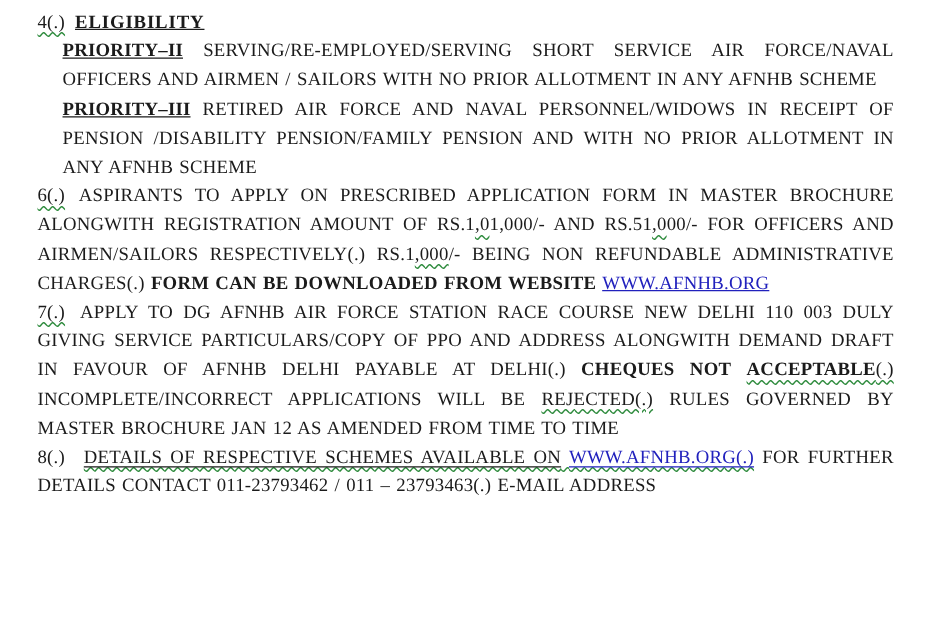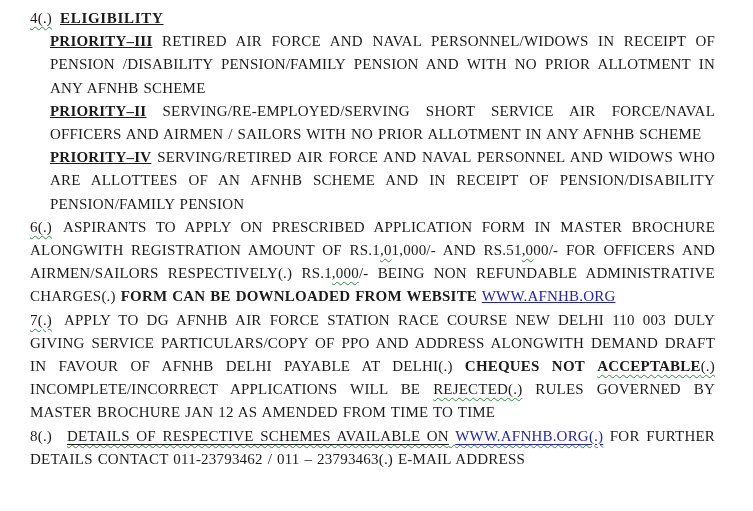--- a/index.html
+++ b/index.html
@@ -51,25 +51,24 @@
   .t3{width:3px}.t11{width:11px}.t12{width:12px}.t15{width:15px}.t40{width:40px}
 </style>
 </head>
 <body>
 
 <div class="page">
 
   <p class="nojust"><span class="wavy">4(.)</span><span class="tab t3"></span> <span class="heading">ELIGIBILITY</span></p>
 
 
+  <p class="prio"><span class="plabel">PRIORITY–II</span> <span>SERVING/RE-EMPLOYED/SERVING SHORT SERVICE AIR FORCE/NAVAL OFFICERS AND AIRMEN / SAILORS WITH NO PRIOR ALLOTMENT IN ANY AFNHB SCHEME</span></p>
+
   <p class="prio"><span class="plabel">PRIORITY–III</span> <span>RETIRED AIR FORCE AND NAVAL PERSONNEL/WIDOWS IN RECEIPT OF PENSION /DISABILITY PENSION/FAMILY PENSION AND WITH NO PRIOR ALLOTMENT IN ANY AFNHB SCHEME</span></p>
 
-  <p class="prio"><span class="plabel">PRIORITY–II</span> <span>SERVING/RE-EMPLOYED/SERVING SHORT SERVICE AIR FORCE/NAVAL OFFICERS AND AIRMEN / SAILORS WITH NO PRIOR ALLOTMENT IN ANY AFNHB SCHEME</span></p>
-
-  <p class="prio"><span class="plabel">PRIORITY–IV</span> <span>SERVING/RETIRED AIR FORCE AND NAVAL PERSONNEL AND WIDOWS WHO ARE ALLOTTEES OF AN AFNHB SCHEME AND IN RECEIPT OF PENSION/DISABILITY PENSION/FAMILY PENSION</span></p>
 
 
   <p><span class="wavy">6(.)</span><span class="tab t11"></span><span>ASPIRANTS TO APPLY ON PRESCRIBED APPLICATION FORM IN MASTER BROCHURE ALONGWITH REGISTRATION AMOUNT OF RS.1</span><span class="wavy">,0</span><span>1,000/- AND RS.51</span><span class="wavy">,0</span><span>00/- FOR OFFICERS AND AIRMEN/SAILORS RESPECTIVELY(.) RS.1</span><span class="wavy">,000</span><span>/- BEING NON REFUNDABLE ADMINISTRATIVE CHARGES(.)</span> <span class="bold">FORM CAN BE DOWNLOADED FROM WEBSITE</span> <a class="doclink">WWW.AFNHB.ORG</a></p>
 
   <p><span class="wavy">7(.)</span><span class="tab t12"></span><span>APPLY TO DG AFNHB AIR FORCE STATION RACE COURSE NEW DELHI 110 003 DULY GIVING SERVICE PARTICULARS/COPY OF PPO AND ADDRESS ALONGWITH DEMAND DRAFT IN FAVOUR OF AFNHB DELHI PAYABLE AT DELHI(.)</span> <span class="bold">CHEQUES NOT</span> <span class="bold wavy">ACCEPTABLE</span><span class="wavy">(.)</span> <span>INCOMPLETE/INCORRECT APPLICATIONS WILL BE</span> <span class="wavy">REJECTED(.)</span> <span>RULES GOVERNED BY MASTER BROCHURE JAN 12 AS AMENDED FROM TIME TO TIME</span></p>
 
   <p><span>8(.)</span><span class="tab t15"></span><span class="wavy"><span class="usolid">DETAILS OF RESPECTIVE SCHEMES AVAILABLE ON</span> <a class="doclink">WWW.AFNHB.ORG(.)</a></span> <span>FOR FURTHER DETAILS CONTACT 011-23793462 / 011 – 23793463(.) E-MAIL ADDRESS</span> </p>
 
 </div>
 

